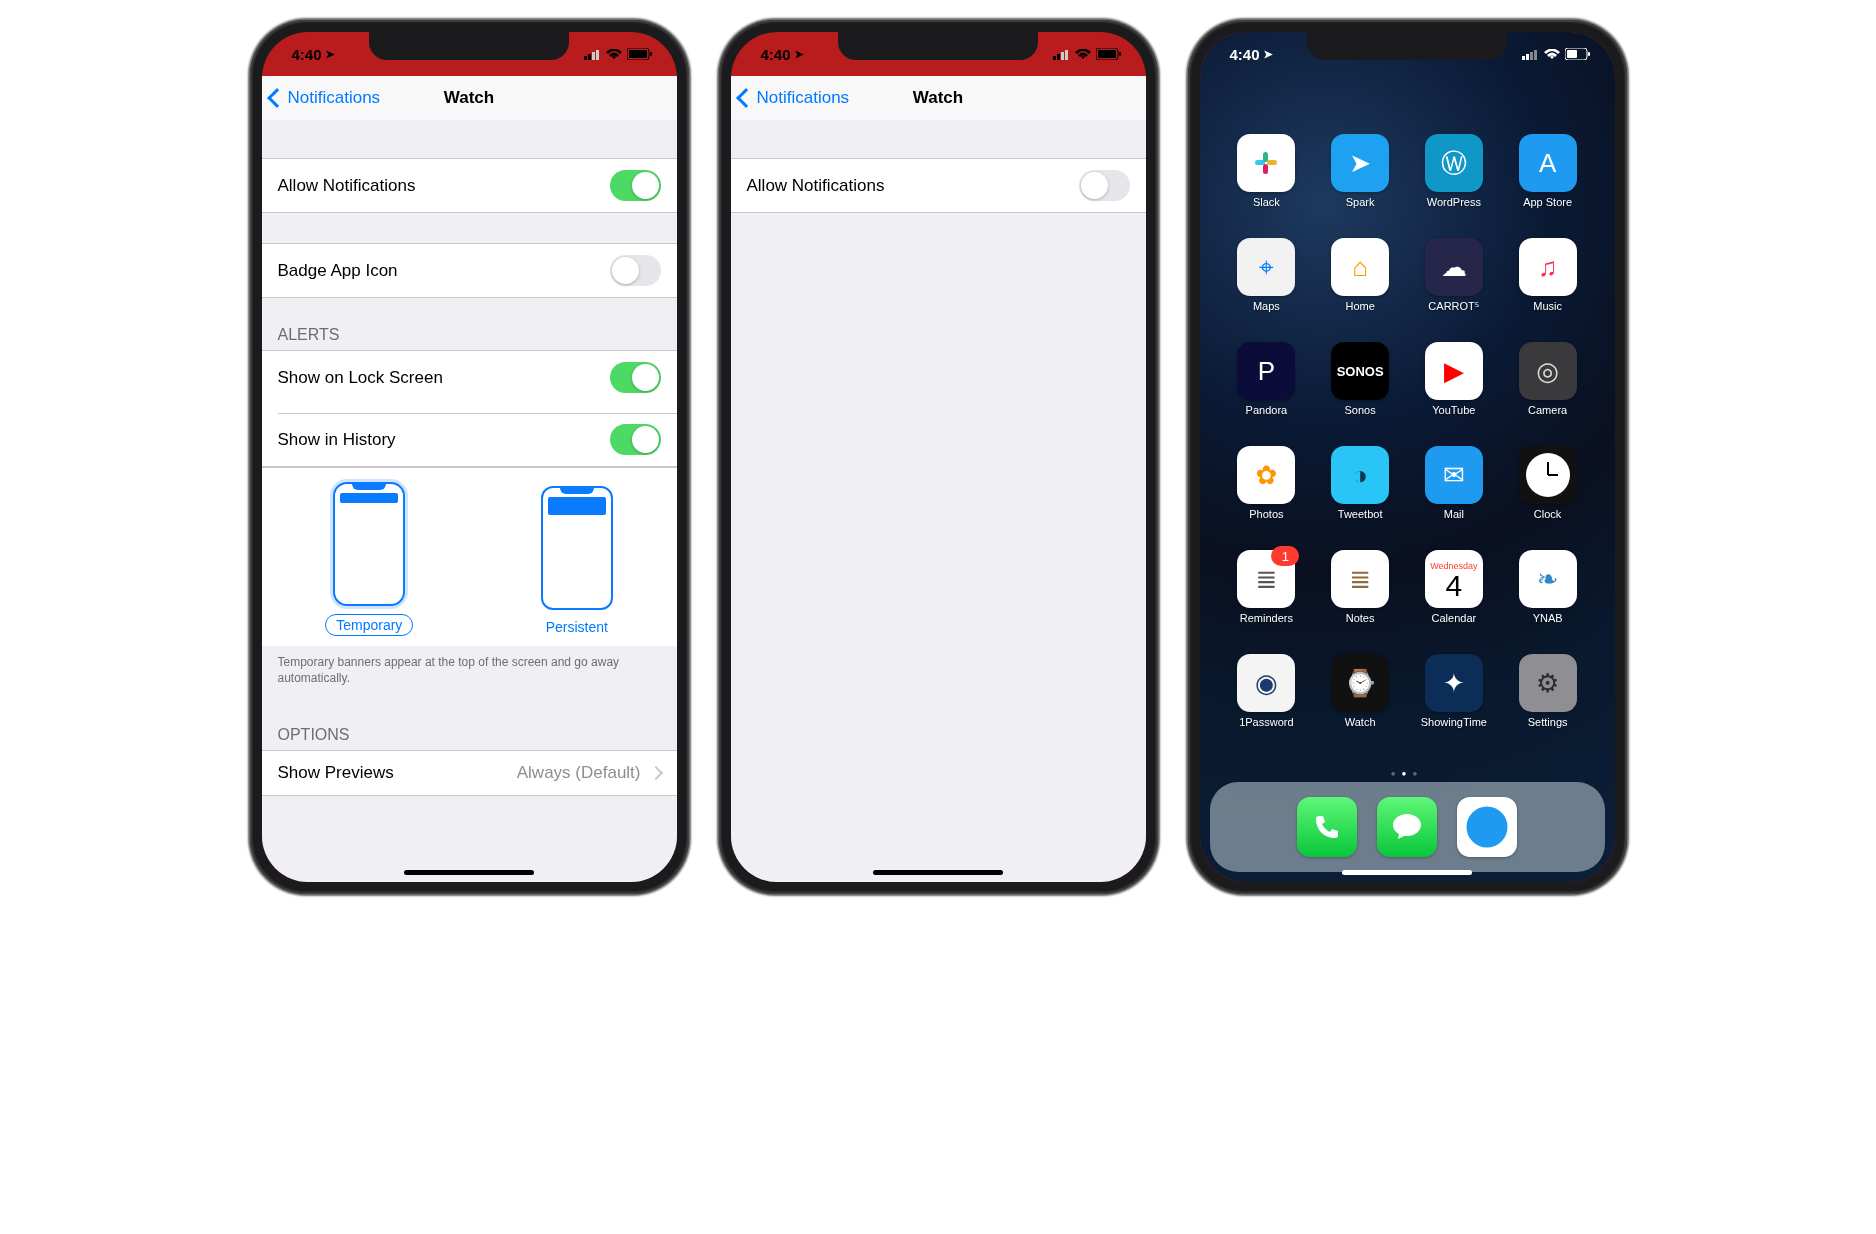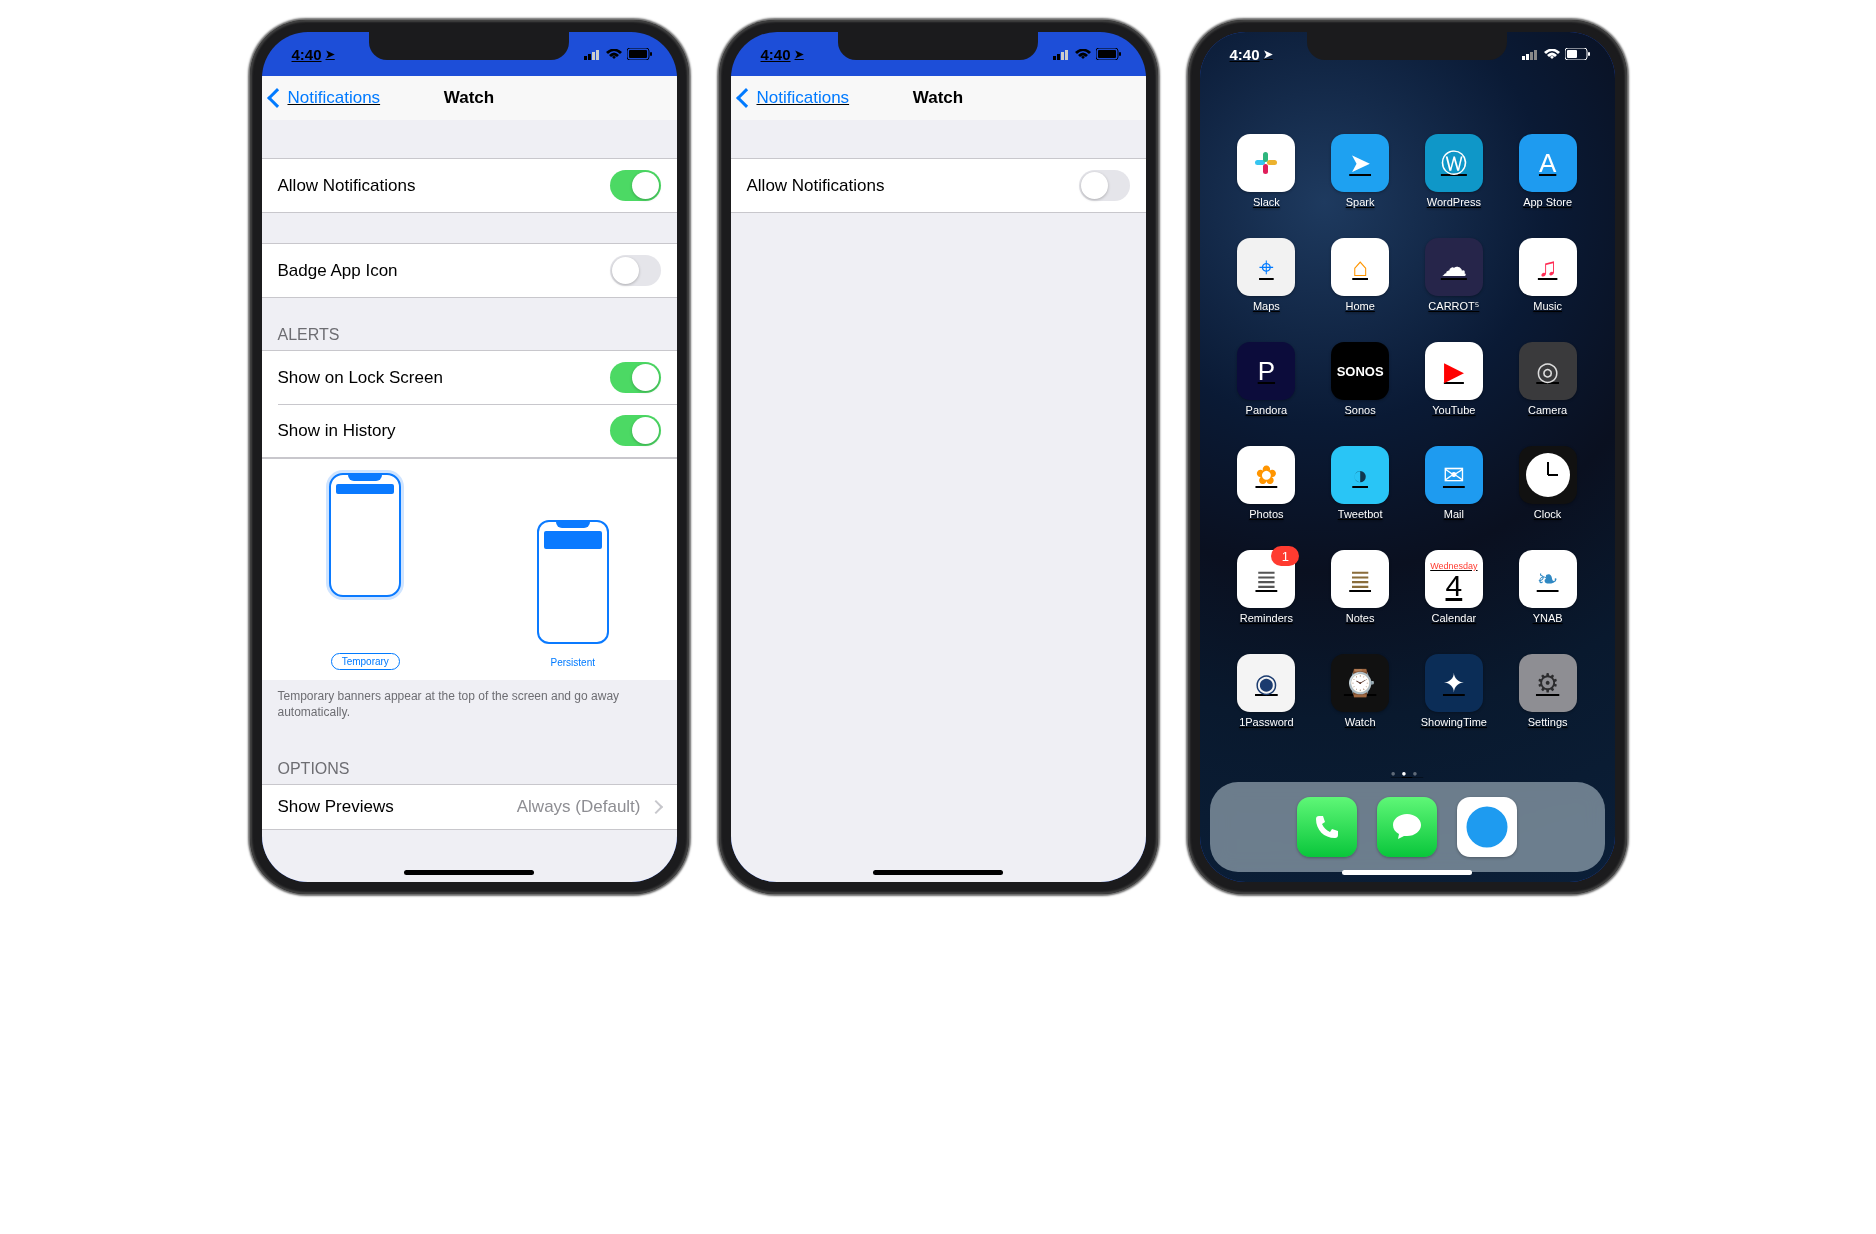--- a/index.html
+++ b/index.html
@@ -20,22 +20,21 @@
     padding: 12px;
     box-shadow: 0 0 2px 2px #666, inset 0 0 2px 2px #444;
     position: relative;
   }
   .phone-inner {
     width: 100%;
     height: 100%;
     border-radius: 46px;
     overflow: hidden;
     position: relative;
-    background: #1d4ed8;
-    text-decoration: underline;
+    background: #b91c1c;
   }
   .notch {
     position: absolute;
     top: 0;
     left: 50%;
     transform: translateX(-50%);
     width: 200px;
     height: 28px;
     background: #1b1b1d;
     border-bottom-left-radius: 18px;
@@ -130,21 +129,21 @@
     display: flex;
     align-items: center;
     justify-content: space-between;
     font-size: 17px;
     color: #000;
     min-height: 22px;
   }
   .cell + .cell { border-top: none; }
   .cell-group .cell { border-top: none; border-bottom: none; }
   .cell-group { background:#fff; border-top:0.5px solid #c8c7cc; border-bottom:0.5px solid #c8c7cc; }
-  .cell-group .cell + .cell { position:relative; }
+  .cell-group .cell + .cell { position:relative;margin-top:9px; }
   .cell-group .cell + .cell::before{
     content:"";position:absolute;top:0;left:16px;right:0;height:0.5px;background:#c8c7cc;
   }
 
   .cell-detail { color:#8e8e93; font-size:17px; margin-left:auto; padding-right:4px; }
   .chev-right {
     display:inline-block;
     width: 8px; height: 8px;
     border-right: 2px solid #c7c7cc;
     border-top: 2px solid #c7c7cc;
@@ -191,21 +190,21 @@
     background:#fff;
   }
   .style-opt .mini::before{
     content:"";position:absolute;top:0;left:50%;transform:translateX(-50%);
     width:34px;height:6px;border-bottom-left-radius:6px;border-bottom-right-radius:6px;background:#0a7aff;
   }
   .style-opt .mini .bar{
     position:absolute;top:9px;left:5px;right:5px;height:10px;background:#0a7aff;border-radius:2px;
   }
   .style-opt.selected .mini { box-shadow: 0 0 0 3px #cfe4ff; border-radius:14px; }
-  .style-label { font-size: 10px; color: #007aff; margin-top: 48px; }
+  .style-label { font-size: 14px; color: #007aff; }
   .style-opt.selected .style-label{
     display:inline-block;border:1px solid #007aff;border-radius:12px;padding:2px 10px;
   }
   .section-footer {
     font-size: 12px;
     color:#6d6d72;
     padding: 8px 16px 4px;
     line-height:1.35;
   }
 

